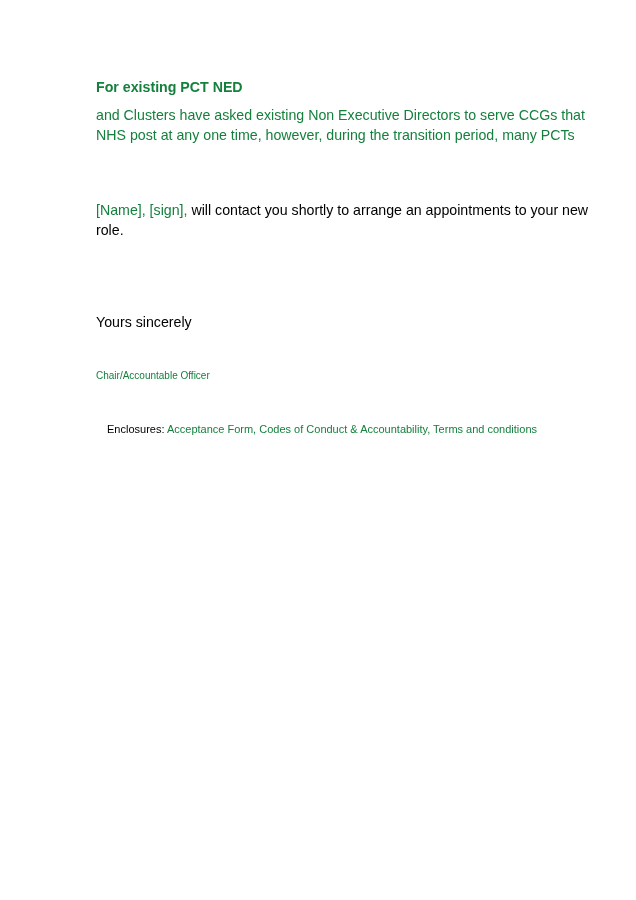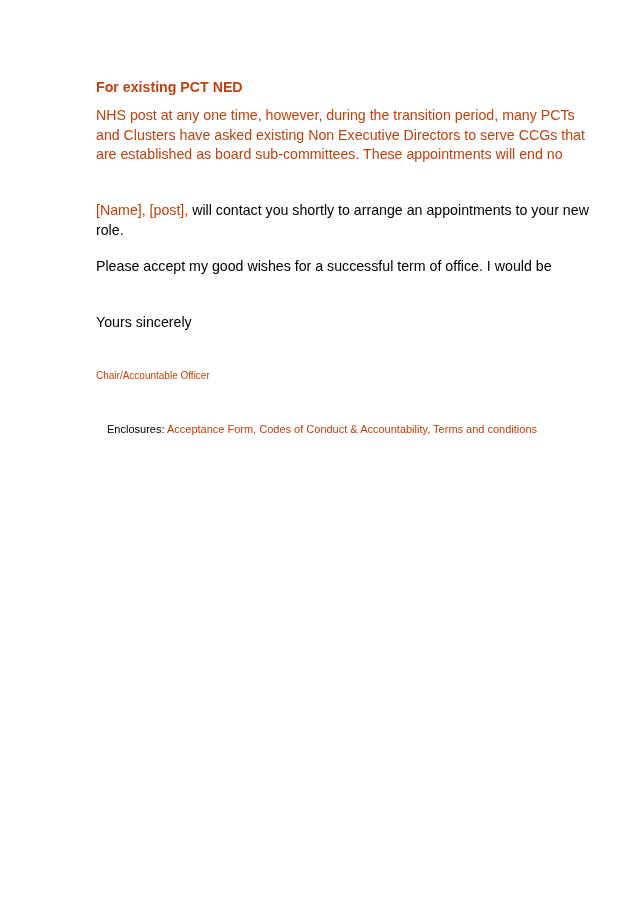--- a/index.html
+++ b/index.html
@@ -1,48 +1,46 @@
 <!DOCTYPE html>
 <html><head>
 <meta charset="utf-8">
 <style>
   html, body { margin: 0; padding: 0; background: #ffffff; }
   body { width: 636px; height: 900px; position: relative; overflow: hidden;
          font-family: "Liberation Sans", sans-serif; color: #000000; }
   .page { position: absolute; left: 96px; top: 0; width: 450px; }
-  .red { color: #c2410c; }
+  .red { color: #15803d; }
   .heading { position: absolute; top: 78px; left: 0; font-size: 14.2px; font-weight: bold; line-height: 19px; white-space: nowrap; }
   .para { position: absolute; left: 0; font-size: 14.2px; line-height: 19.6px; white-space: nowrap; }
   .p1 { top: 106px; }
   .p2 { top: 201px; }
   .p3 { top: 257px; }
   .p4 { top: 313px; }
   .sig { position: absolute; left: 0; top: 366px; font-size: 10px; line-height: 19px; white-space: nowrap; }
   .encl { position: absolute; left: 0; top: 422px; font-size: 11px; line-height: 15px; white-space: nowrap; padding-left: 11px; }
   .line { display: block; }
 </style>
 </head>
 <body>
 
 <div class="page">
   <div class="heading red">For existing PCT NED</div>
 
   <div class="para p1 red">
+    <span class="line">and Clusters have asked existing Non Executive Directors to serve CCGs that</span>
     <span class="line">NHS post at any one time, however, during the transition period, many PCTs</span>
-    <span class="line">and Clusters have asked existing Non Executive Directors to serve CCGs that</span>
-    <span class="line">are established as board sub-committees. These appointments will end no</span>
   </div>
 
   <div class="para p2">
-    <span class="line"><span class="red">[Name], [post],</span><span> will contact you shortly to arrange an appointments to your new</span></span>
+    <span class="line"><span class="red">[Name], [sign],</span><span> will contact you shortly to arrange an appointments to your new</span></span>
     <span class="line">role.</span>
   </div>
 
   <div class="para p3">
-    <span class="line">Please accept my good wishes for a successful term of office. I would be</span>
   </div>
 
   <div class="para p4">Yours sincerely</div>
 
   <div class="sig red">Chair/Accountable Officer</div>
 
   <div class="encl">
     <span>Enclosures: </span><span class="red">Acceptance Form, Codes of Conduct &amp; Accountability, Terms and conditions</span>
   </div>
 </div>

